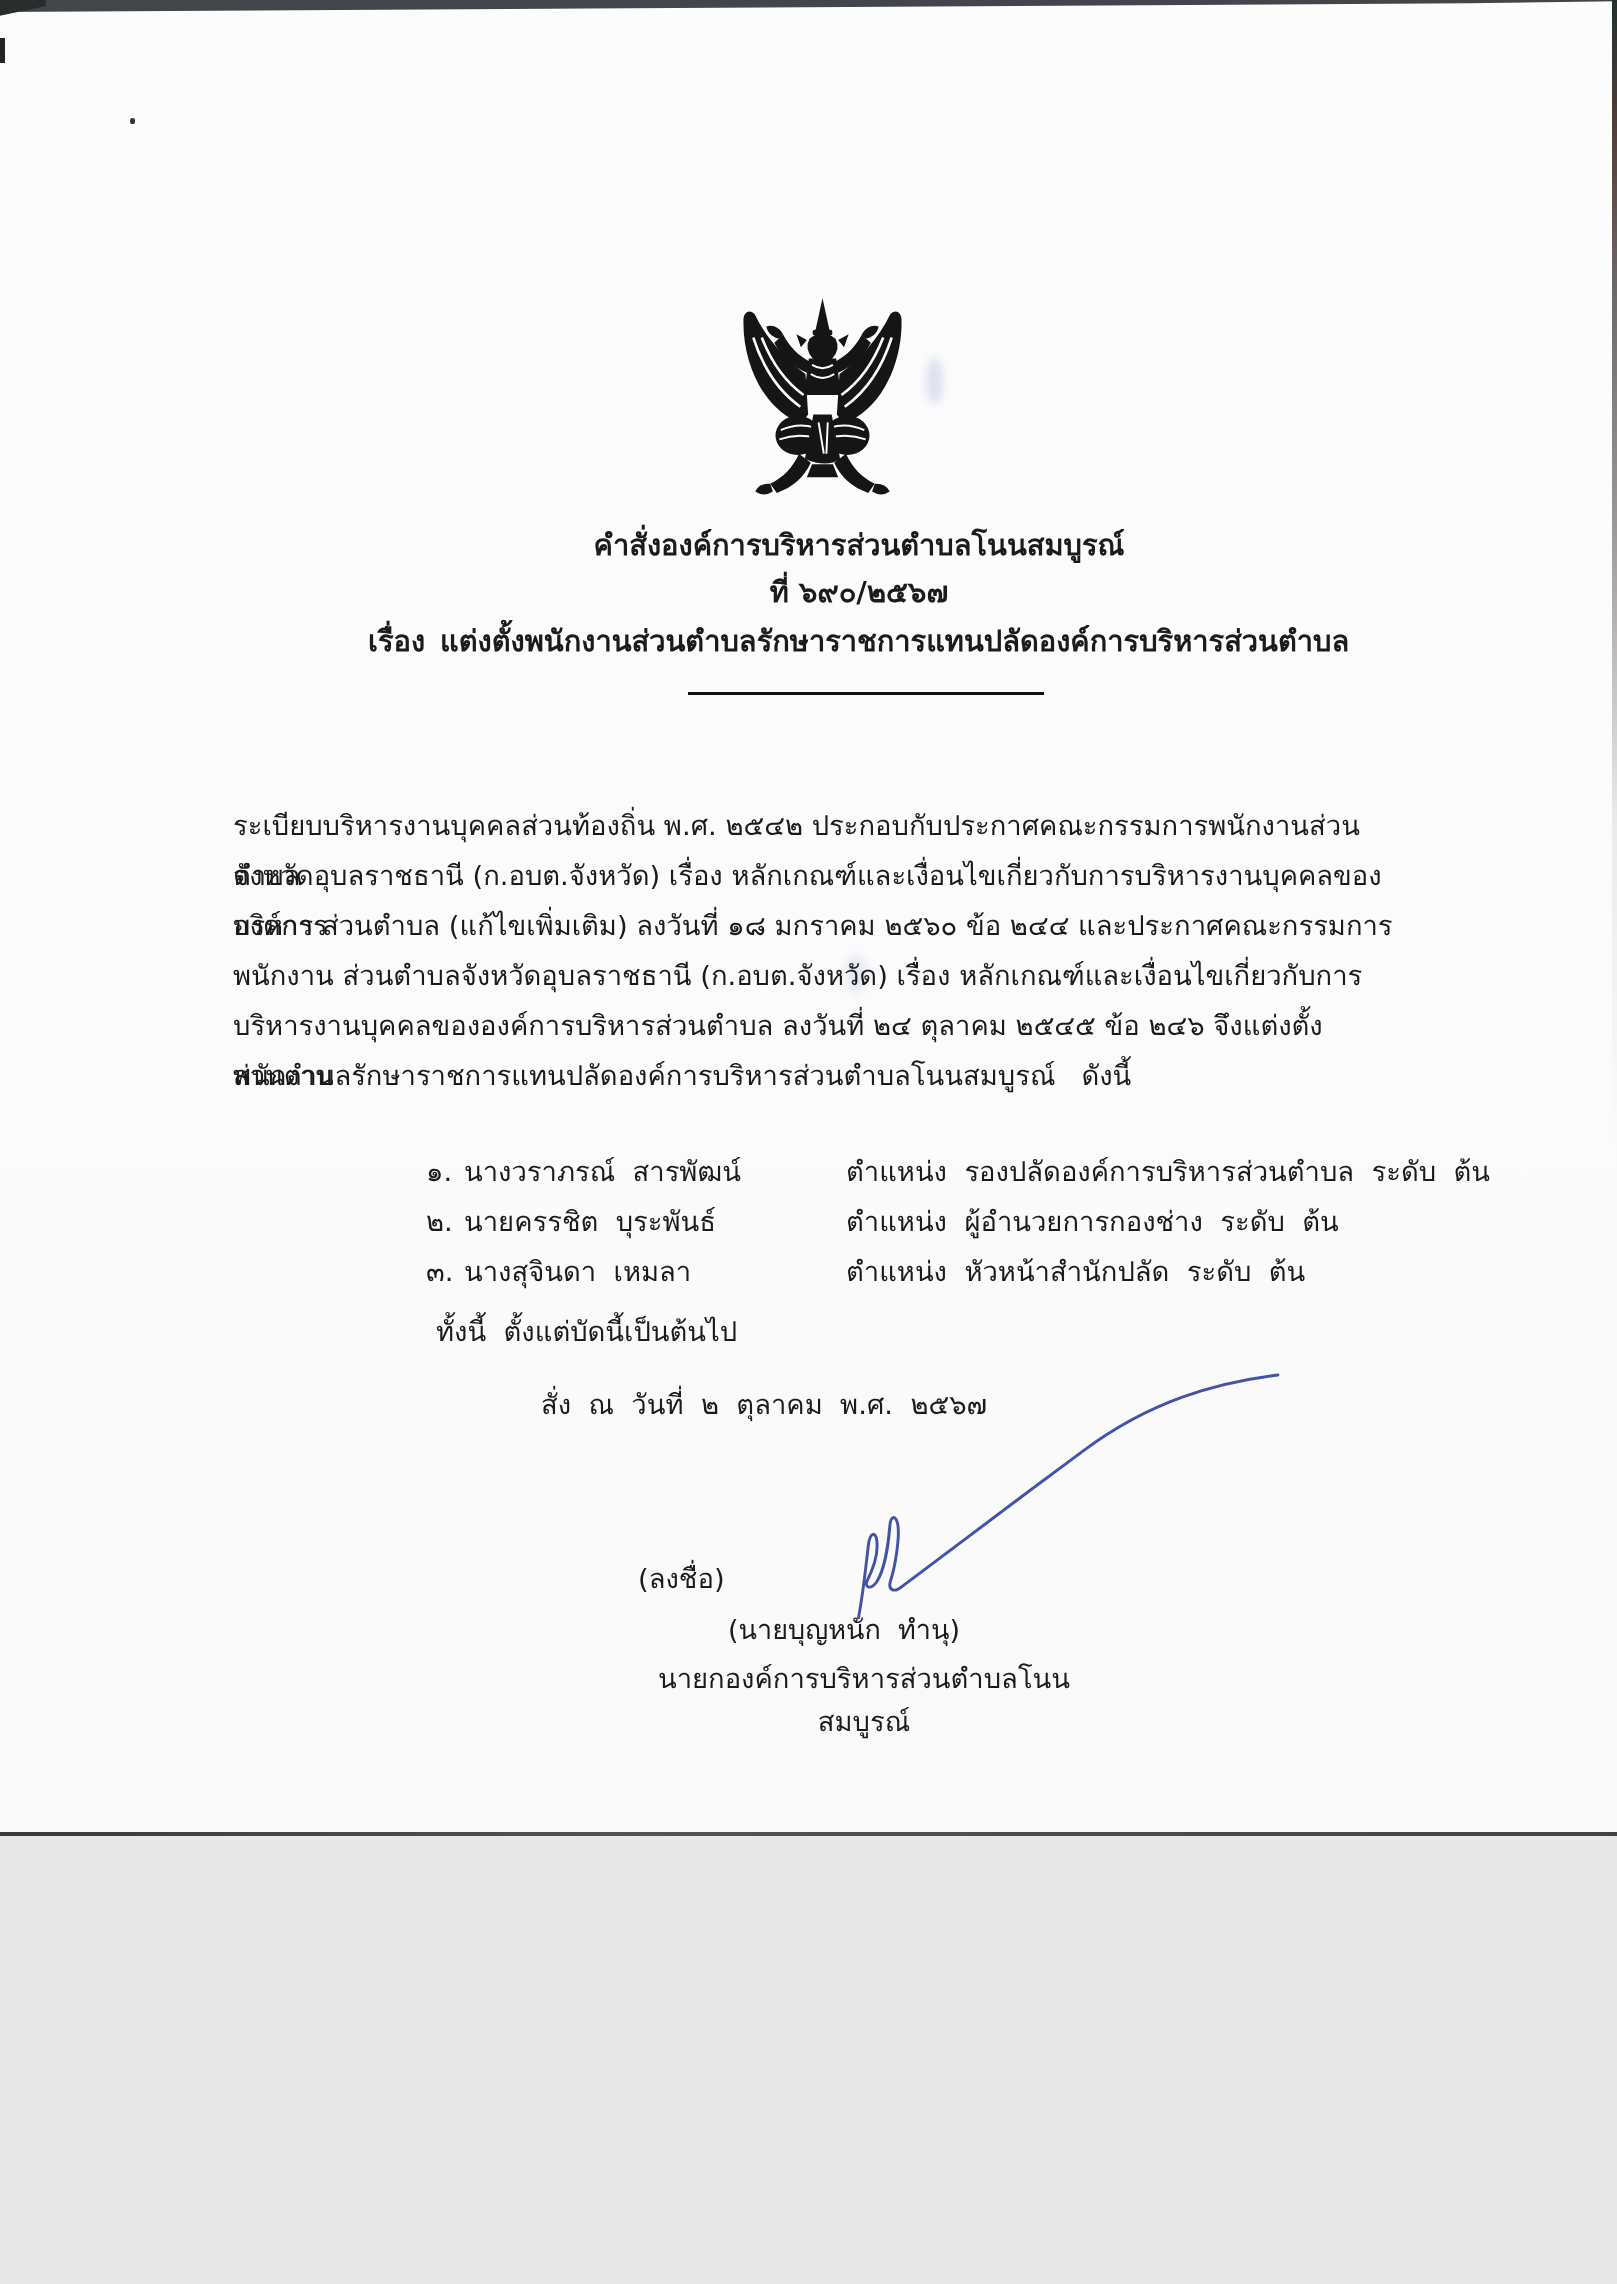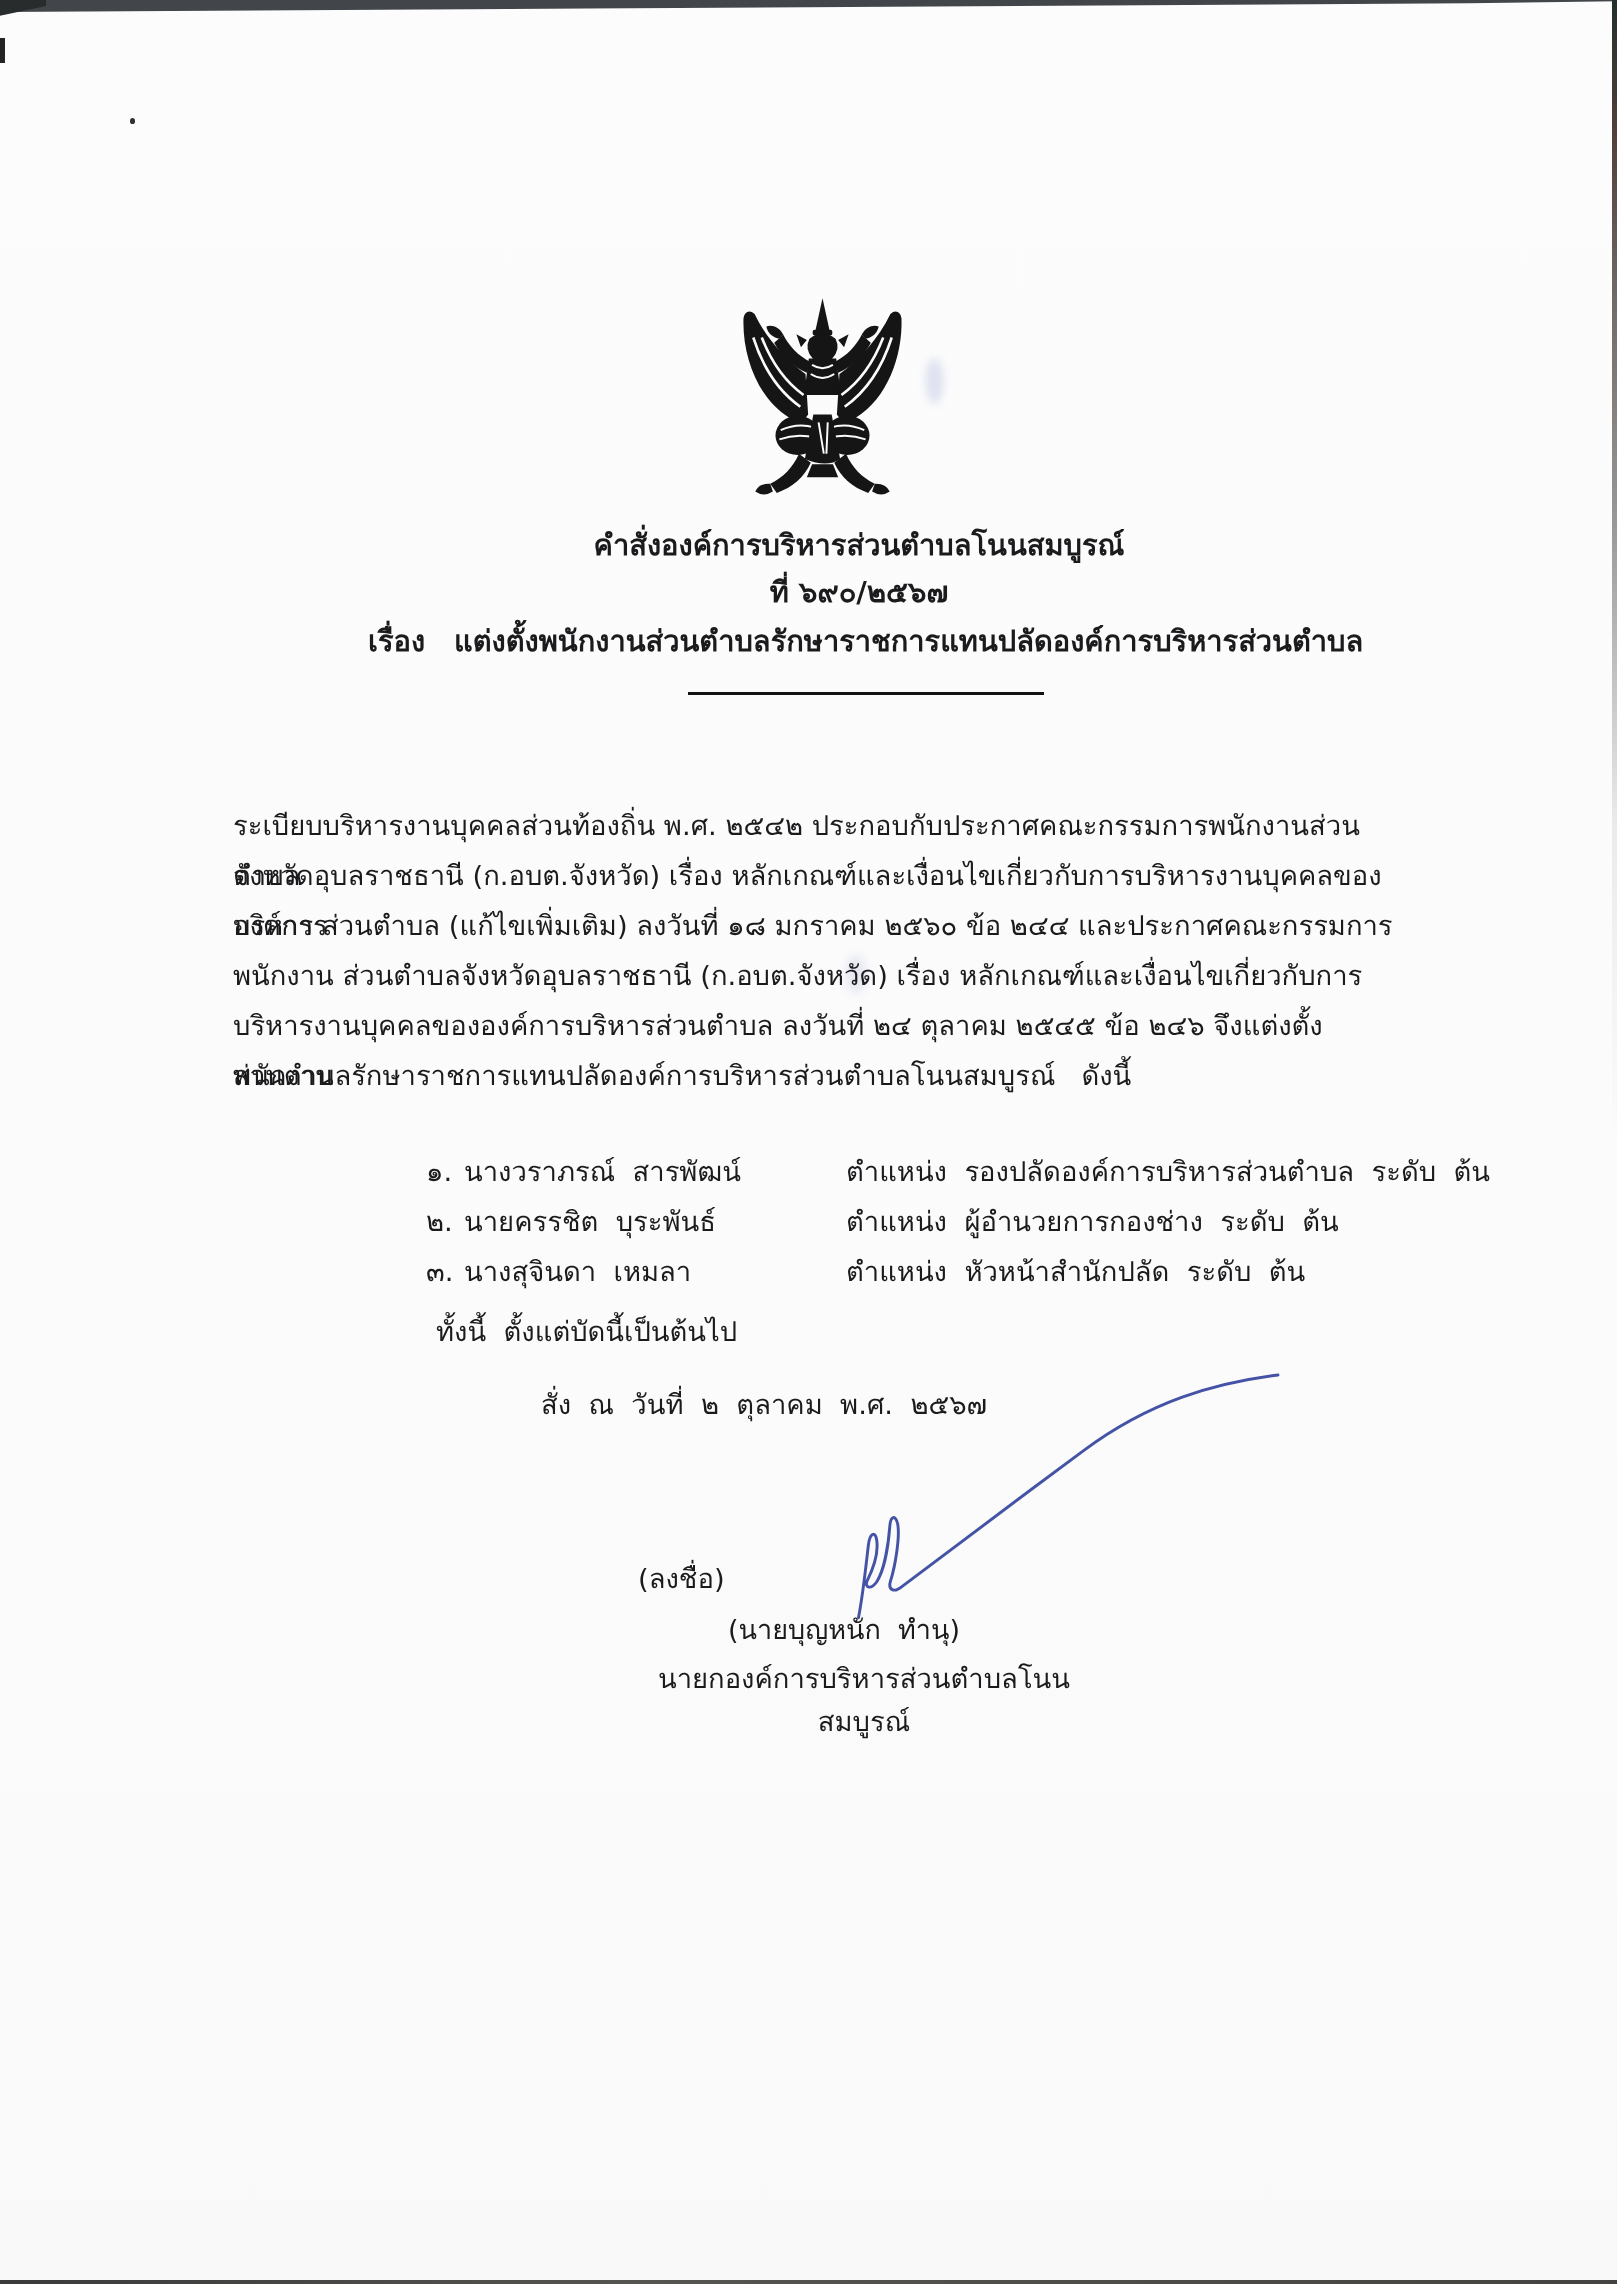--- a/index.html
+++ b/index.html
@@ -1,17 +1,17 @@
 <!DOCTYPE html>
 <html style="font-size:10.4px"><head>
 <meta charset="utf-8">
 <style>
   html,body { margin:0; padding:0; background:#e8e8e8; }
   .page {
-    position:relative; width:1617px; height:2284px;
+    position:relative; width:1617px; height:1836px;
     background:linear-gradient(180deg,#fcfcfd 0%, #fbfbfc 60%, #f9f9fa 100%);
     overflow:hidden; font-family:"DejaVu Sans", sans-serif; color:#1b1b1d;
   }
   .t { white-space:pre-wrap; }
 
   
   .top-band { position:absolute; top:0; left:0; width:100%; height:13px; background:#42464a;
     clip-path:polygon(0 0, 100% 0, 100% 10%, 90.8% 25%, 36.3% 65%, 0 92%); }
   .top-band-left { position:absolute; top:0; left:0; width:46px; height:15.7px; background:#292c2c;
     clip-path:polygon(0 0, 100% 0, 100% 38%, 0 100%); }
@@ -29,21 +29,21 @@
   
   .emblem { position:absolute; left:731px; top:297px; width:183px; height:222px; }
 
   
   .header { position:absolute; left:562px; top:526px; width:594px; text-align:center;
     font-size:29px; font-weight:700; line-height:38px; }
   .order-no { margin-top:9.1px; }
 
   
   .subject { position:absolute; left:368px; top:618px; font-size:29px; font-weight:700; }
-  .subject-text { margin-left:29px; }
+  .subject-text { margin-left:15px; }
   .divider { position:absolute; left:688px; top:692px; width:356px; height:3.3px; background:#121212; }
 
   
   .body-par { position:absolute; left:233px; top:801px; width:1166px; font-size:27.4px; }
   .body-line { line-height:50px; height:50px; }
   .indent { padding-left:194px; }
 
   
   .appointees { position:absolute; left:426px; top:1147px; width:1071px; font-size:27.4px; }
   .ap-row { display:flex; height:50px; line-height:50px; }

